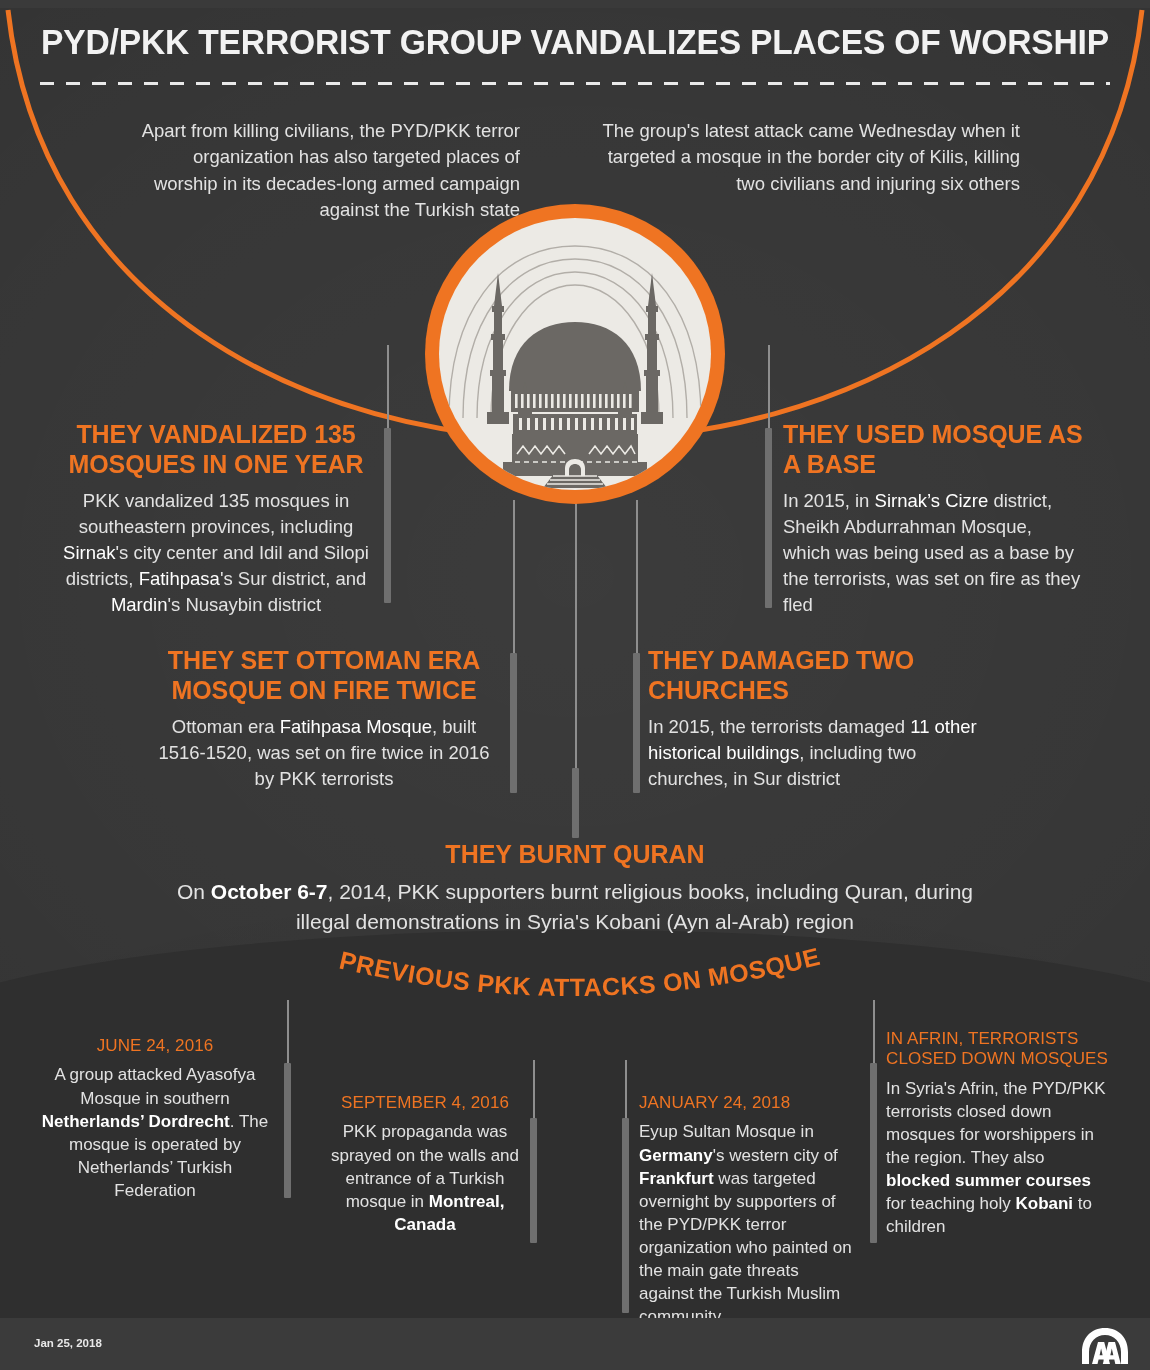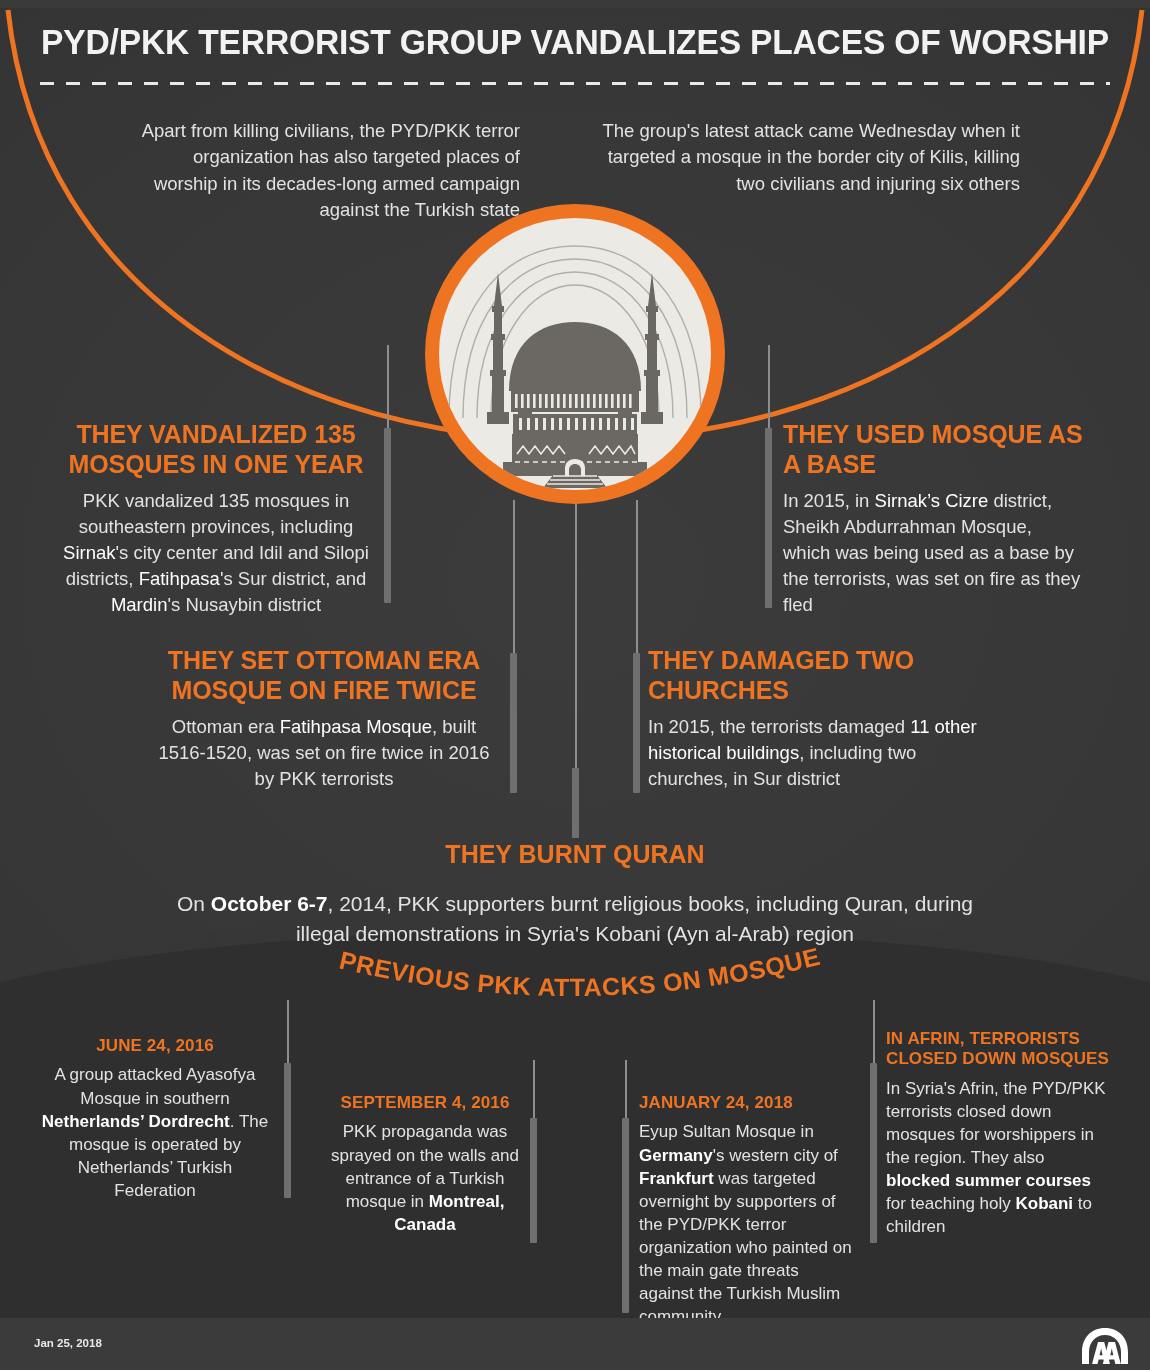--- a/index.html
+++ b/index.html
@@ -64,36 +64,36 @@
     color:#ef7422; font-size:25px; font-weight:bold; line-height:1.18;
     letter-spacing:-0.1px; margin-bottom:9px;
   }
   .sec p{ color:#e2e2e2; font-size:18.5px; line-height:1.40; }
   .sec p b{ color:#ffffff; font-weight:normal; }
   .ralign{ text-align:center; }
   .lalign{ text-align:left; }
 
   
   #quran{ position:absolute; left:175px; top:840px; width:800px; text-align:center; }
-  #quran h2{ color:#ef7422; font-size:25px; font-weight:bold; margin-bottom:20px;}
+  #quran h2{ color:#ef7422; font-size:25px; font-weight:bold; margin-bottom:8px;}
   #quran p{ color:#e2e2e2; font-size:21px; line-height:1.42; }
   #quran p b{ color:#fff; font-weight:bold; }
 
   
   #band{
     position:absolute; left:-120px; top:930px; width:1390px; height:470px;
     background:#2f2f2f;
     border-radius:50% 50% 0 0 / 120px 120px 0 0;
   }
   #curvedtitle{ position:absolute; left:330px; top:948px; width:500px; height:70px; }
 
   
   .card{ position:absolute; }
   .card h3{
-    color:#ef7422; font-size:17px; font-weight:bold; letter-spacing:0.1px;
+    color:#ef7422; font-size:17px; font-weight:normal; letter-spacing:0.1px;
     margin-bottom:7px; line-height:1.2;
   }
   .card p{ color:#e2e2e2; font-size:17px; line-height:1.36; }
   .card p b{ color:#ffffff; font-weight:bold; }
 
   
   #footer{
     position:absolute; left:0; top:1318px; width:1150px; height:52px;
     background:#3b3b3b; z-index:6;
   }

